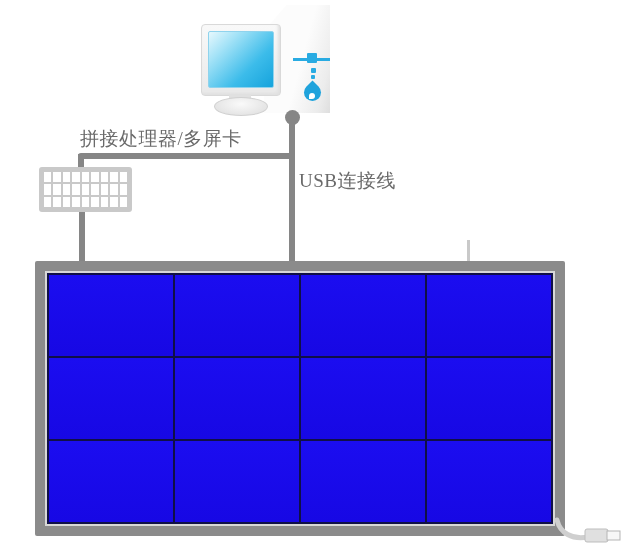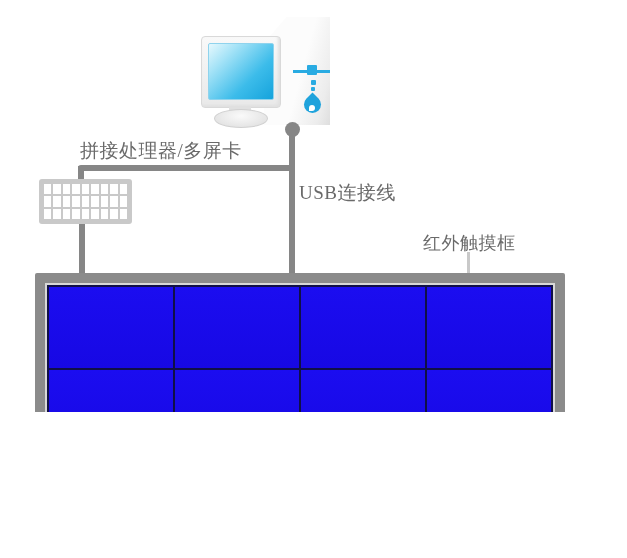--- a/index.html
+++ b/index.html
@@ -6,23 +6,22 @@
     --cable-gray:#868686;
     --frame-gray:#8b8b8b;
     --device-gray:#c9c9c9;
     --panel-blue:#1b0df0;
     --panel-divider:#101047;
     --accent-cyan:#29abe2;
     --label-text:#6a6a6a;
   }
   html,body{margin:0;padding:0;background:#fff;}
   .stage{
-    position:relative;width:627px;height:400px;background:#ffffff;overflow:hidden;
+    position:relative;width:627px;height:558px;background:#ffffff;overflow:hidden;
     font-family:"Liberation Serif","DejaVu Serif",serif;
-    margin-top:12px;
   }
   .abs{position:absolute;}
 
   
   .tower{
     left:264px;top:5px;width:66px;height:108px;
     background:linear-gradient(105deg,#fcfcfc 55%,#ececec 86%,#dedede 100%);
     clip-path:polygon(0% 24%,34% 0%,100% 0%,100% 100%,0% 100%);
   }
   .tower-slot-line{left:293px;top:58px;width:37px;height:3px;background:var(--accent-cyan);}
@@ -146,21 +145,20 @@
         <div class="cell"></div>
         <div class="cell"></div>
         <div class="cell"></div>
         <div class="cell"></div>
         <div class="cell"></div>
       </div>
   </div>
 
   <div class="abs label label-processor">拼接处理器/多屏卡</div>
   <div class="abs label label-usb">USB连接线</div>
-  <div class="abs label label-touch">红外触摸框</div>
   <div class="abs touch-pointer"></div>
 
   <div class="abs wall">
     <div class="wall-bevel"></div>
     <div class="wall-dark"></div>
     <div class="wall-grid" style="grid-template-columns: repeat(4, 1fr); grid-template-rows: repeat(3, 1fr);">
         <div class="panel"></div>
         <div class="panel"></div>
         <div class="panel"></div>
         <div class="panel"></div>

